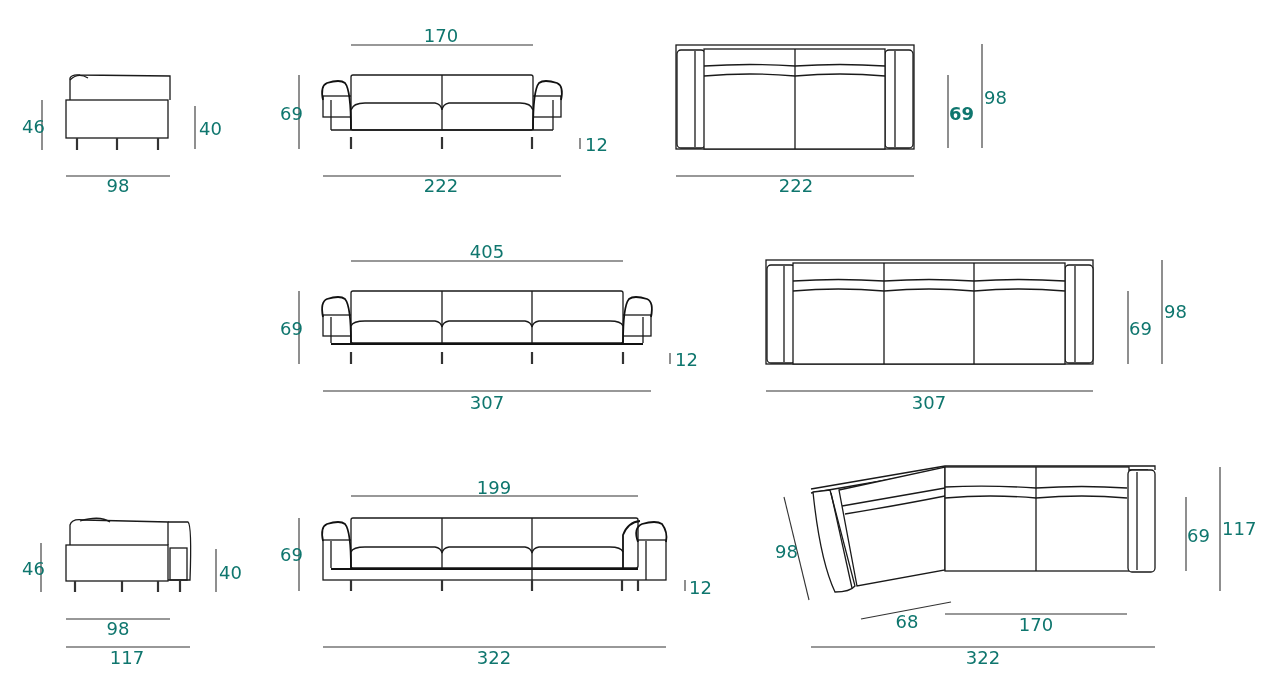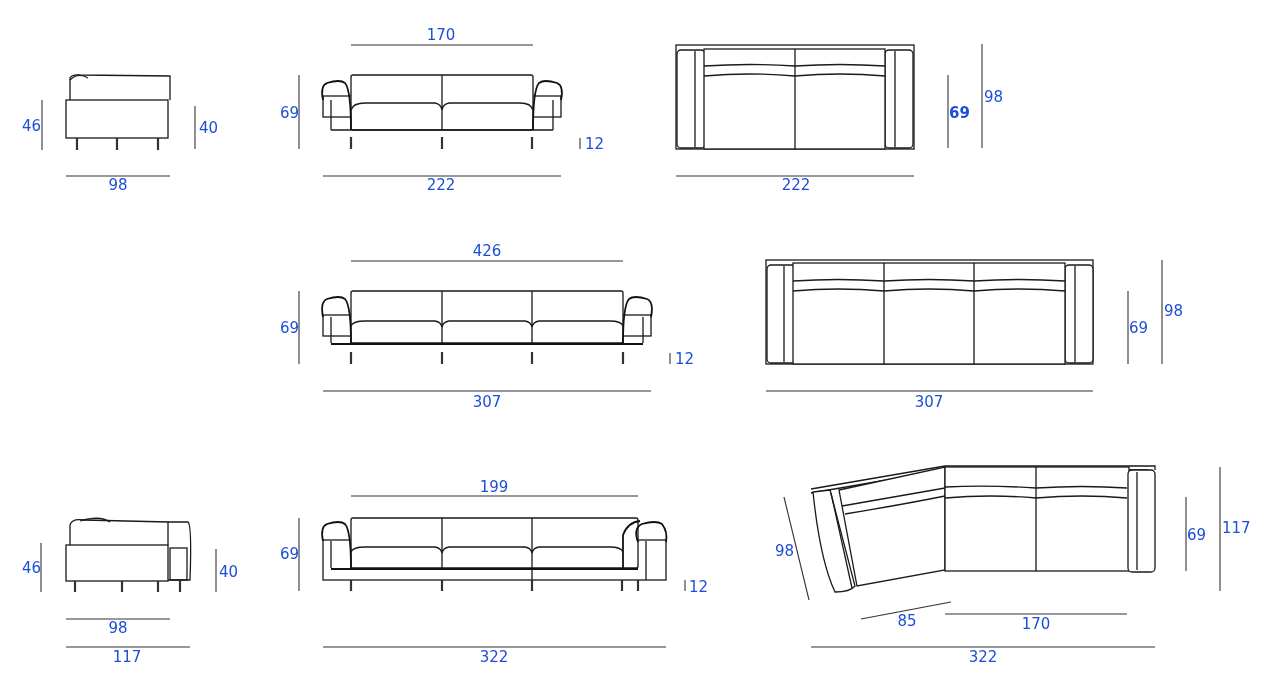--- a/index.html
+++ b/index.html
@@ -4,21 +4,21 @@
 <style>
   html, body { margin: 0; padding: 0; background: #ffffff; }
   body { width: 1281px; height: 690px; position: relative; overflow: hidden;
          font-family: "DejaVu Sans", sans-serif; color: #1a1a1a; }
   svg#canvas { position: absolute; left: 0; top: 0; }
   .ln { stroke: #1a1a1a; stroke-width: 1.3; fill: none; }
   .lnb { stroke: #111; stroke-width: 1.8; fill: none; }
   .lnf { stroke: #1a1a1a; stroke-width: 1.3; fill: #fff; }
   .dim { stroke: #333; stroke-width: 1.1; fill: none; }
   .leg { stroke: #333; stroke-width: 2.2; }
-  .lbl { position: absolute; font-size: 15px; line-height: 15px; color: #1d4ed8; white-space: nowrap; }
+  .lbl { position: absolute; font-size: 18px; line-height: 15px; color: #0f766e; white-space: nowrap; }
   .c { transform: translateX(-50%); }
 </style>
 </head>
 <body>
 
 <svg id="canvas" width="1281" height="690" viewBox="0 0 1281 690">
 
   <g>
     <path class="ln" d="M70,100 L70,78 Q72,74 80,75 L170,76 L170,100"></path>
     <path class="ln" d="M70,80 Q78,72 88,78"></path>
@@ -175,37 +175,37 @@
 
 <div class="lbl c" style="left:441px;top:28px">170</div>
 <div class="lbl" style="left:280px;top:106px">69</div>
 <div class="lbl" style="left:585px;top:137px">12</div>
 <div class="lbl c" style="left:441px;top:178px">222</div>
 
 <div class="lbl c" style="left:796px;top:178px">222</div>
 <div class="lbl" style="left:949px;top:106px;font-weight:bold">69</div>
 <div class="lbl" style="left:984px;top:90px">98</div>
 
-<div class="lbl c" style="left:487px;top:244px">426</div>
+<div class="lbl c" style="left:487px;top:244px">405</div>
 <div class="lbl" style="left:280px;top:321px">69</div>
 <div class="lbl" style="left:675px;top:352px">12</div>
 <div class="lbl c" style="left:487px;top:395px">307</div>
 
 <div class="lbl c" style="left:929px;top:395px">307</div>
 <div class="lbl" style="left:1129px;top:321px">69</div>
 <div class="lbl" style="left:1164px;top:304px">98</div>
 
 <div class="lbl" style="left:22px;top:561px">46</div>
 <div class="lbl" style="left:219px;top:565px">40</div>
 <div class="lbl c" style="left:118px;top:621px">98</div>
 <div class="lbl c" style="left:127px;top:650px">117</div>
 
 <div class="lbl c" style="left:494px;top:480px">199</div>
 <div class="lbl" style="left:280px;top:547px">69</div>
 <div class="lbl" style="left:689px;top:580px">12</div>
 <div class="lbl c" style="left:494px;top:650px">322</div>
 
 <div class="lbl" style="left:775px;top:544px">98</div>
-<div class="lbl c" style="left:907px;top:614px">85</div>
+<div class="lbl c" style="left:907px;top:614px">68</div>
 <div class="lbl c" style="left:1036px;top:617px">170</div>
 <div class="lbl" style="left:1187px;top:528px">69</div>
 <div class="lbl" style="left:1222px;top:521px">117</div>
 <div class="lbl c" style="left:983px;top:650px">322</div>
 
 </body></html>

